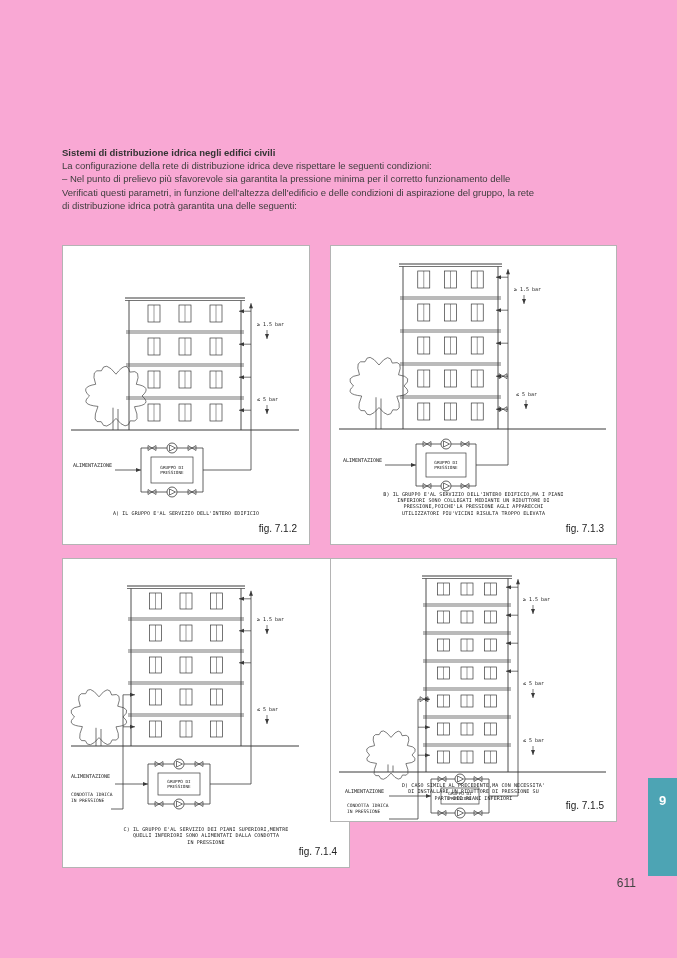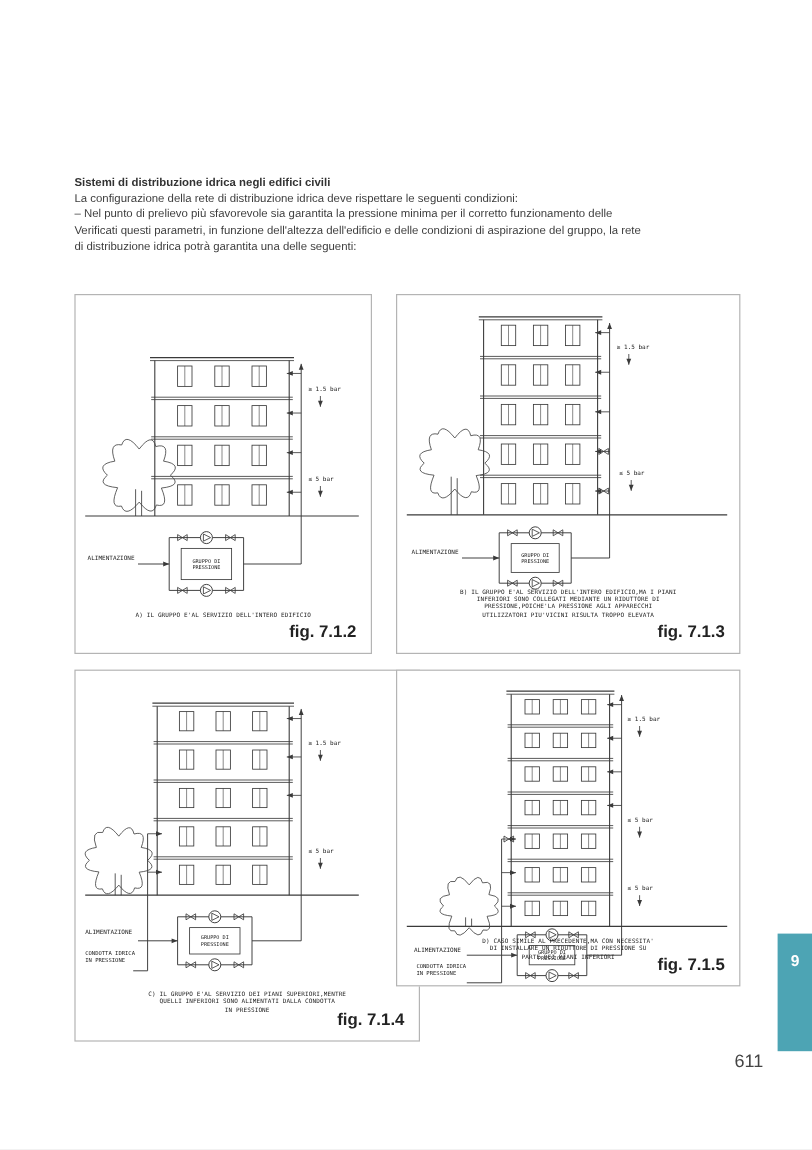--- a/index.html
+++ b/index.html
@@ -1,36 +1,36 @@
 <!DOCTYPE html>
 <html><head>
 <meta charset="utf-8">
 <style>
   *{margin:0;padding:0;box-sizing:border-box}
   html,body{background:#e9e9e9}
   body{font-family:"Liberation Sans",sans-serif}
-  .page{position:relative;width:677px;height:958px;background:#ffffff;margin:0 auto;overflow:hidden}
+  .page{position:relative;width:677px;height:958px;background:#f9a8d4;margin:0 auto;overflow:hidden}
   .intro{position:absolute;left:62px;top:146px;width:552px;color:#3d3d3d;font-size:9.5px;line-height:13.2px}
   .intro .title{font-weight:bold;color:#333}
   .intro .pline{white-space:nowrap}
   .figbox{position:absolute;border:1px solid #b4b4b4;background:#fff}
   .figbox svg{position:absolute;left:0;top:0;display:block}
   .caption{position:absolute;left:6px;right:6px;bottom:28px;text-align:center;
            font-family:"DejaVu Sans Mono",monospace;font-size:5px;line-height:6.3px;
            color:#222;white-space:pre-line;letter-spacing:.1px}
-  .figlabel{position:absolute;right:12px;bottom:10px;font-size:14px;font-weight:700;color:#222}
+  .figlabel{position:absolute;right:12px;bottom:10px;font-size:10px;font-weight:400;color:#222}
   .fig-a{left:62px;top:245px;width:248px;height:300px}
   .fig-b{left:330px;top:245px;width:287px;height:300px}
   .fig-c{left:62px;top:558px;width:288px;height:310px}
   .fig-d{left:330px;top:558px;width:287px;height:264px}
   .fig-c .caption{bottom:22px;text-align:center}
   .fig-d .caption{bottom:20px}
   .chapter-tab{position:absolute;right:0;top:778px;width:29px;height:98px;color:#fff;
                font-weight:bold;font-size:13px;text-align:center;padding-top:15px}
-  .page-number{position:absolute;top:876px;right:41px;font-size:15px;color:#444}
+  .page-number{position:absolute;top:876px;right:41px;font-size:12px;color:#444}
 </style>
 </head>
 <body>
 
 <div class="page">
 
   <div class="intro">
     <div class="title">Sistemi di distribuzione idrica negli edifici civili</div>
     <div class="pline">La configurazione della rete di distribuzione idrica deve rispettare le seguenti condizioni:</div>
     <div class="pline">– Nel punto di prelievo più sfavorevole sia garantita la pressione minima per il corretto funzionamento delle</div>

